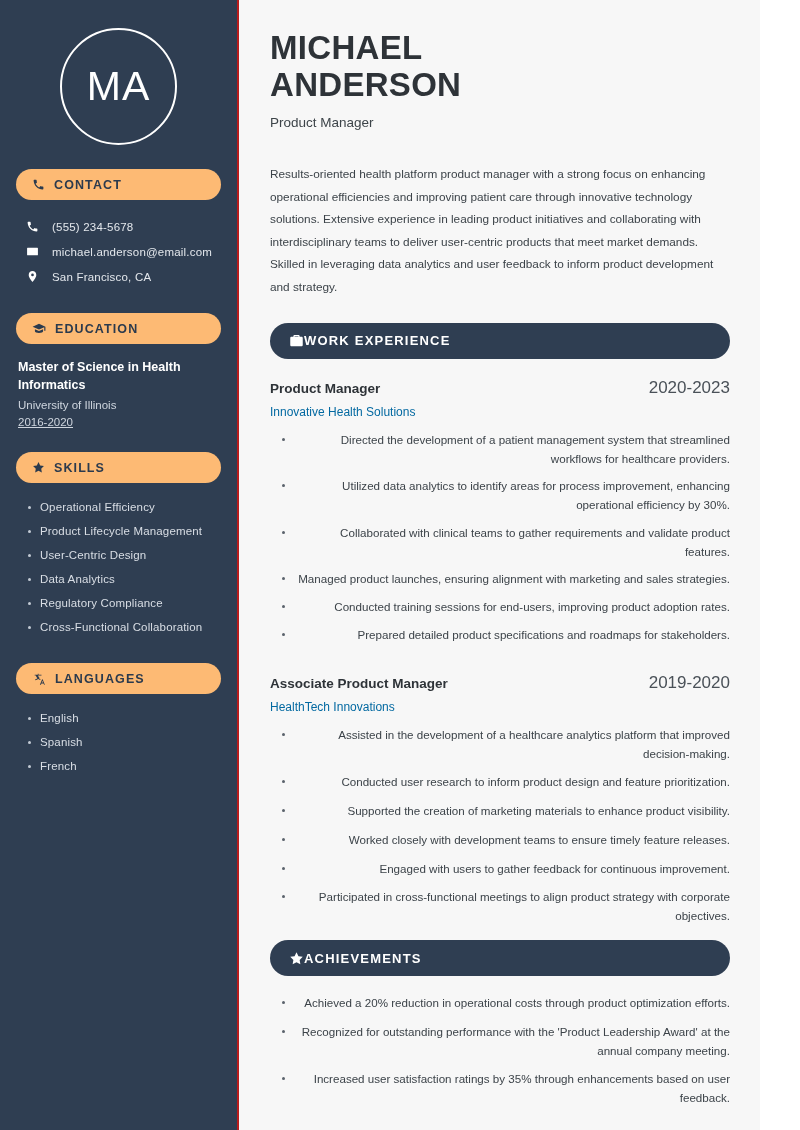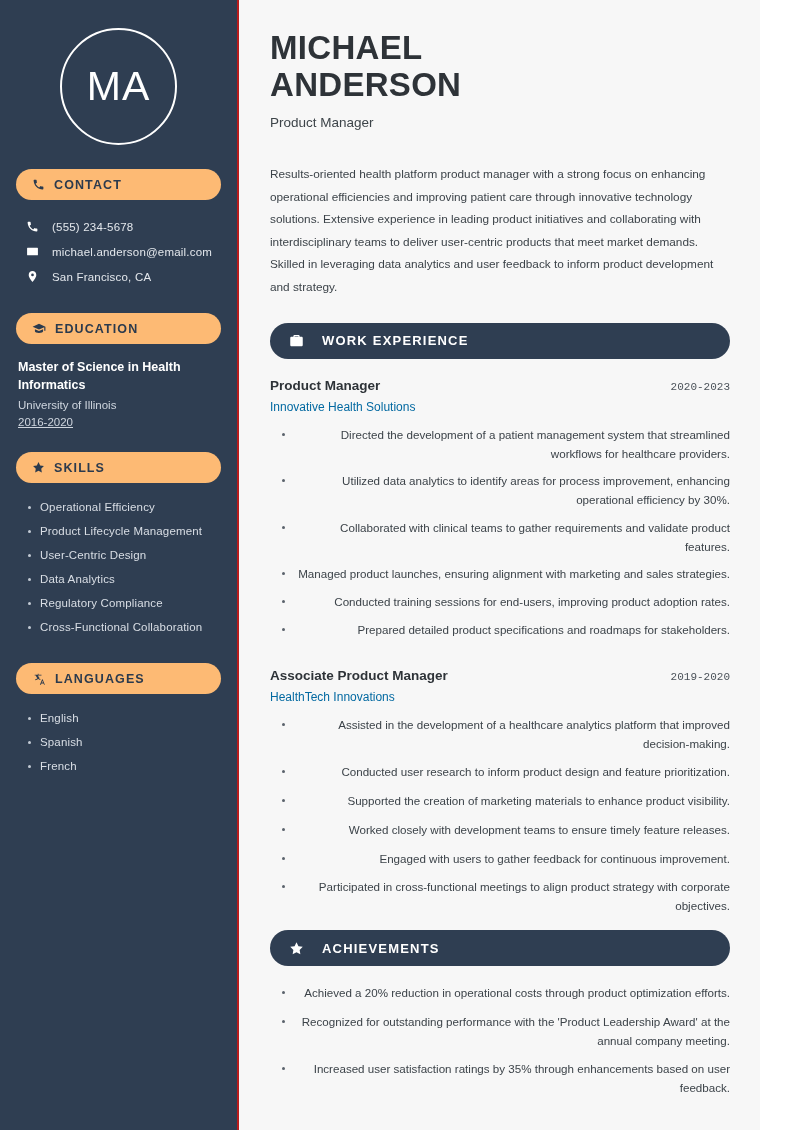--- a/index.html
+++ b/index.html
@@ -83,32 +83,32 @@
 
   .summary {
     margin-top: 33px;
     font-size: 11.8px; line-height: 1.92; color: #3c4349;
     max-width: 500px;
   }
 
   .bar {
     background: #2f3e52; border-radius: 999px;
     height: 36px; display: flex; align-items: center;
-    padding: 0 19px; gap: 18px; margin-top: 24px;
+    padding: 0 19px; gap: 0; margin-top: 24px;
   }
   .bar-label {
     color: #ffffff; font-size: 13px; font-weight: bold;
     letter-spacing: 1.2px; text-transform: uppercase;
   }
   .bar .ico { color: #ffffff; display: flex; align-items: center; }
 
   .entry { margin-top: 19px; }
   .entry-head { display: flex; justify-content: space-between; align-items: baseline; }
   .entry-role { font-size: 13.5px; font-weight: bold; color: #2e3338; }
-  .entry-dates { font-size: 11px; color: #4a5158; font-family: Liberation Mono, monospace; }
+  .entry-dates { font-size: 17px; color: #4a5158; }
   .entry-org { font-size: 12px; color: #0369a1; margin-top: 7px; }
 
   .bullets { margin-top: 12px; padding-left: 10px; }
   .bullets li {
     list-style: none; position: relative;
     font-size: 11.6px; line-height: 1.62; color: #3c4349;
     padding: 0 0 9px 16px;
     text-align: right;
   }
   .bullets li::before {

